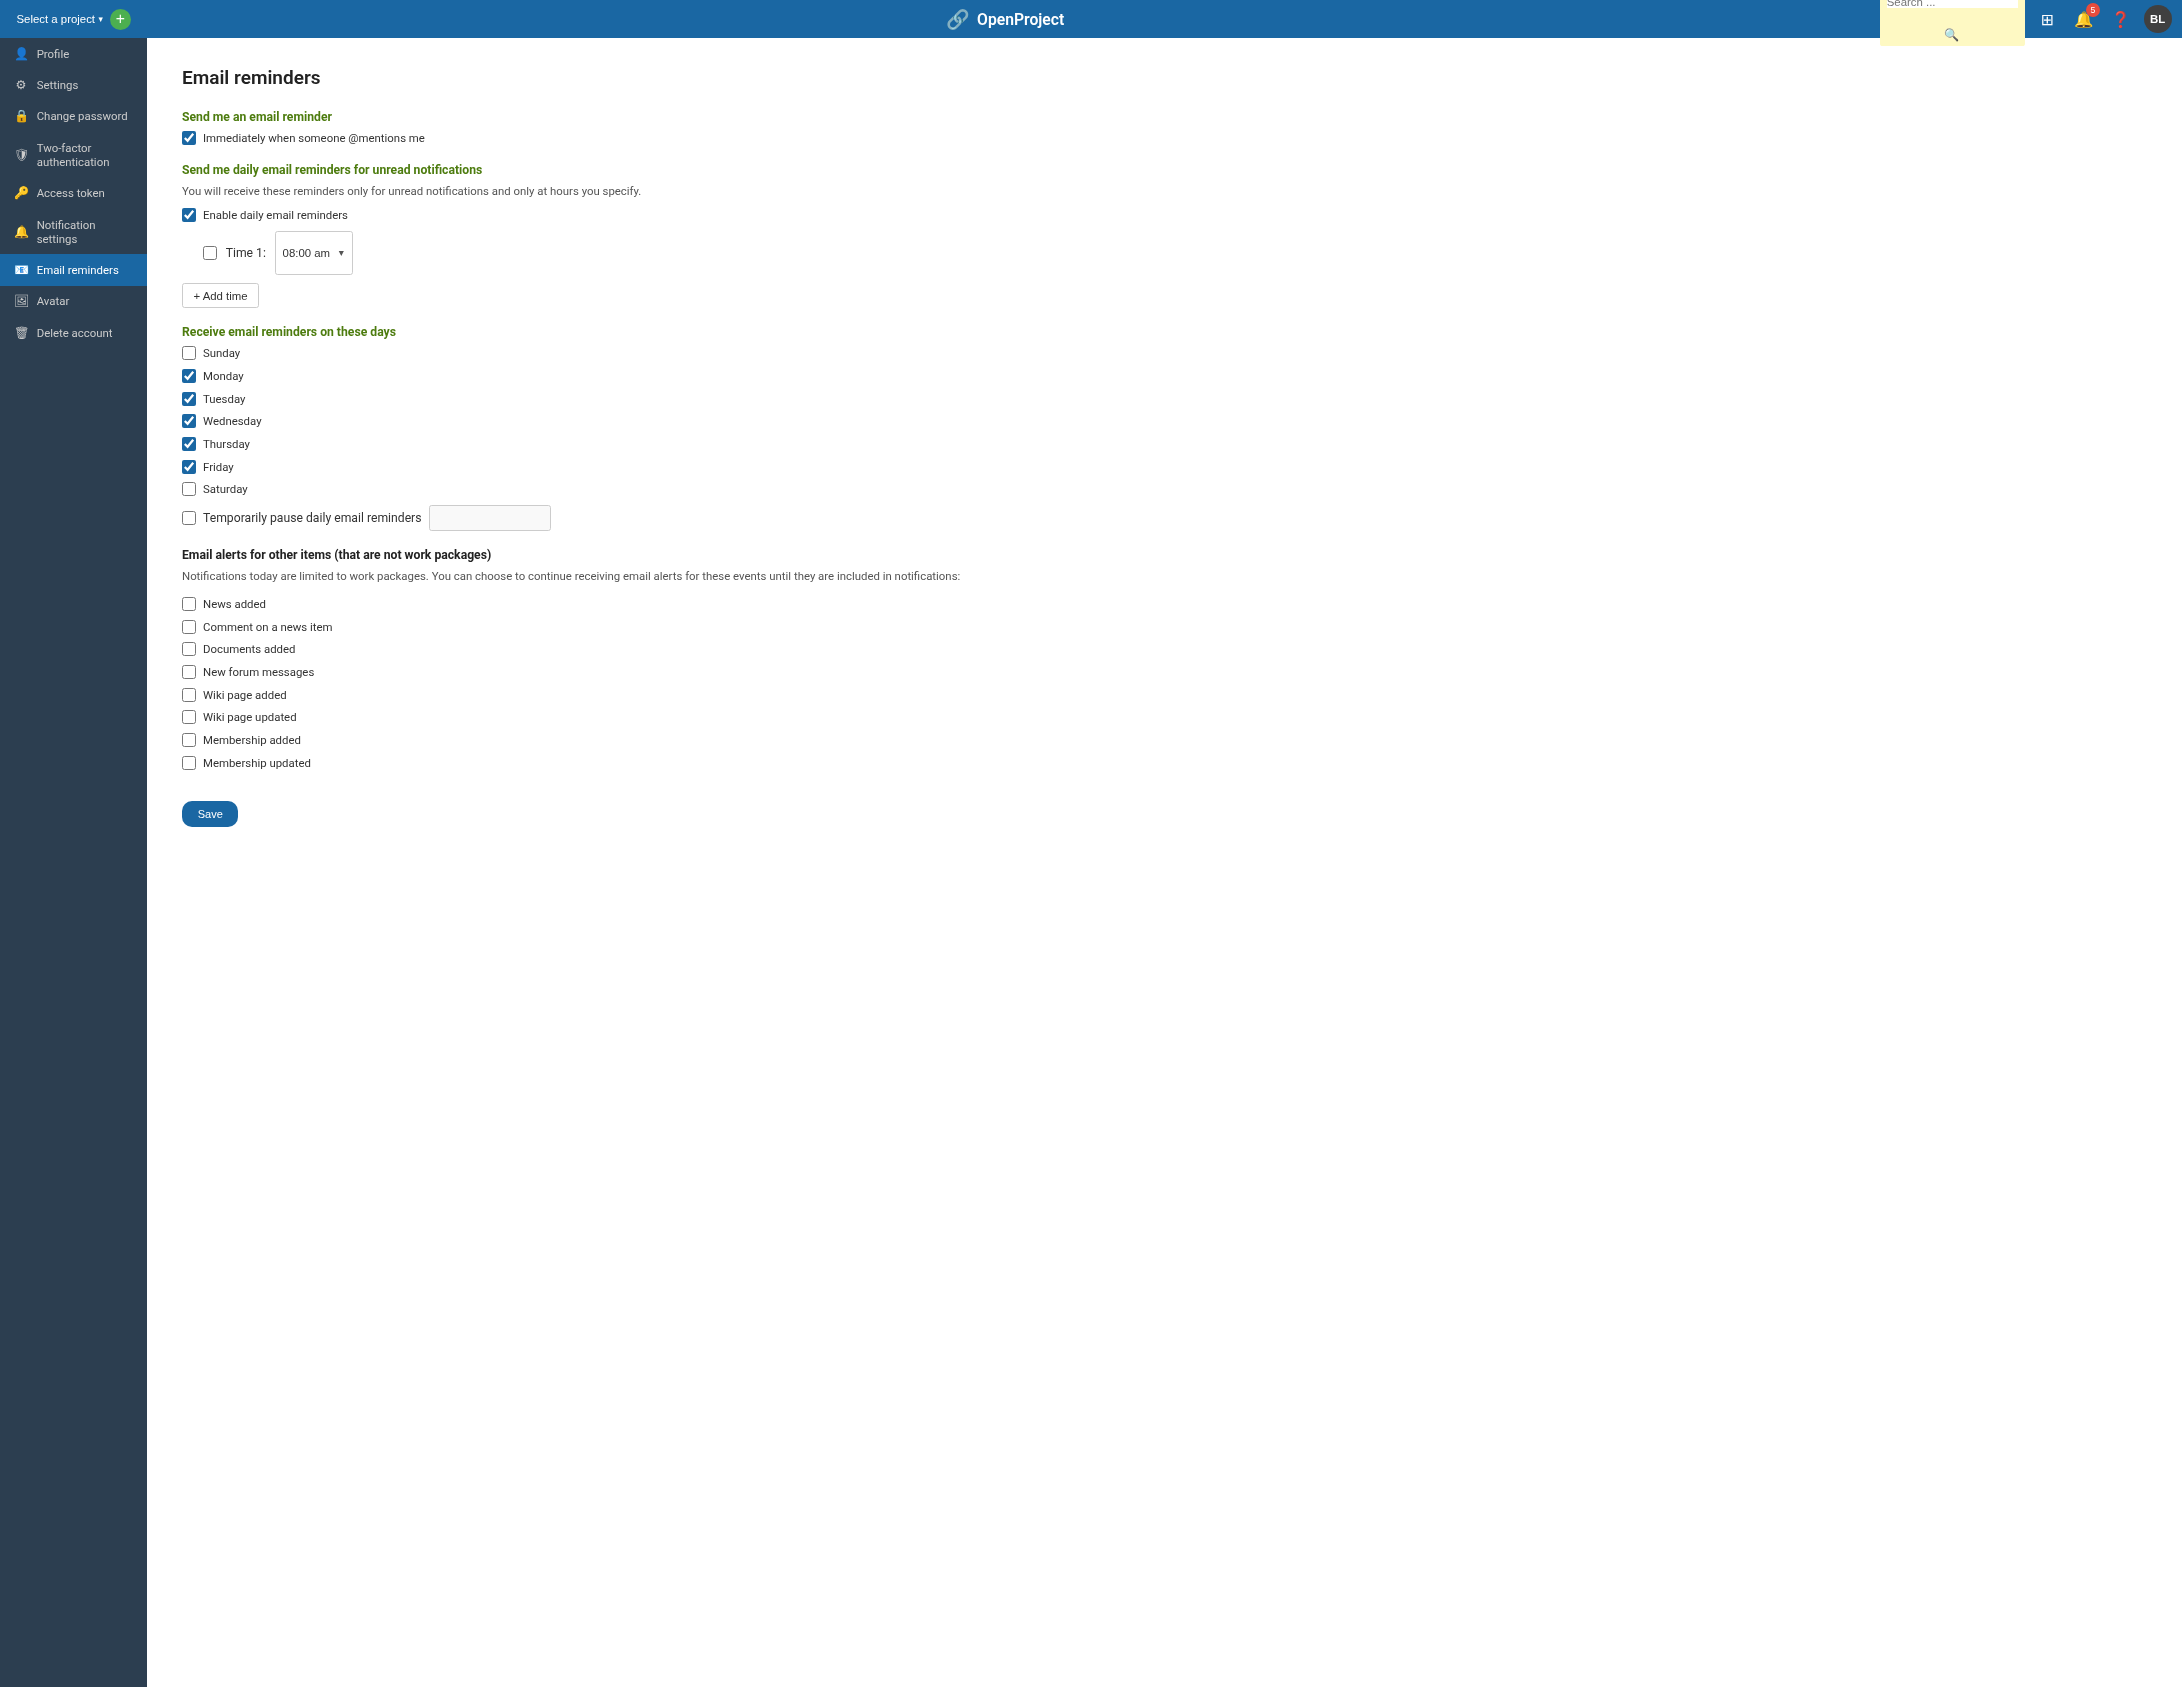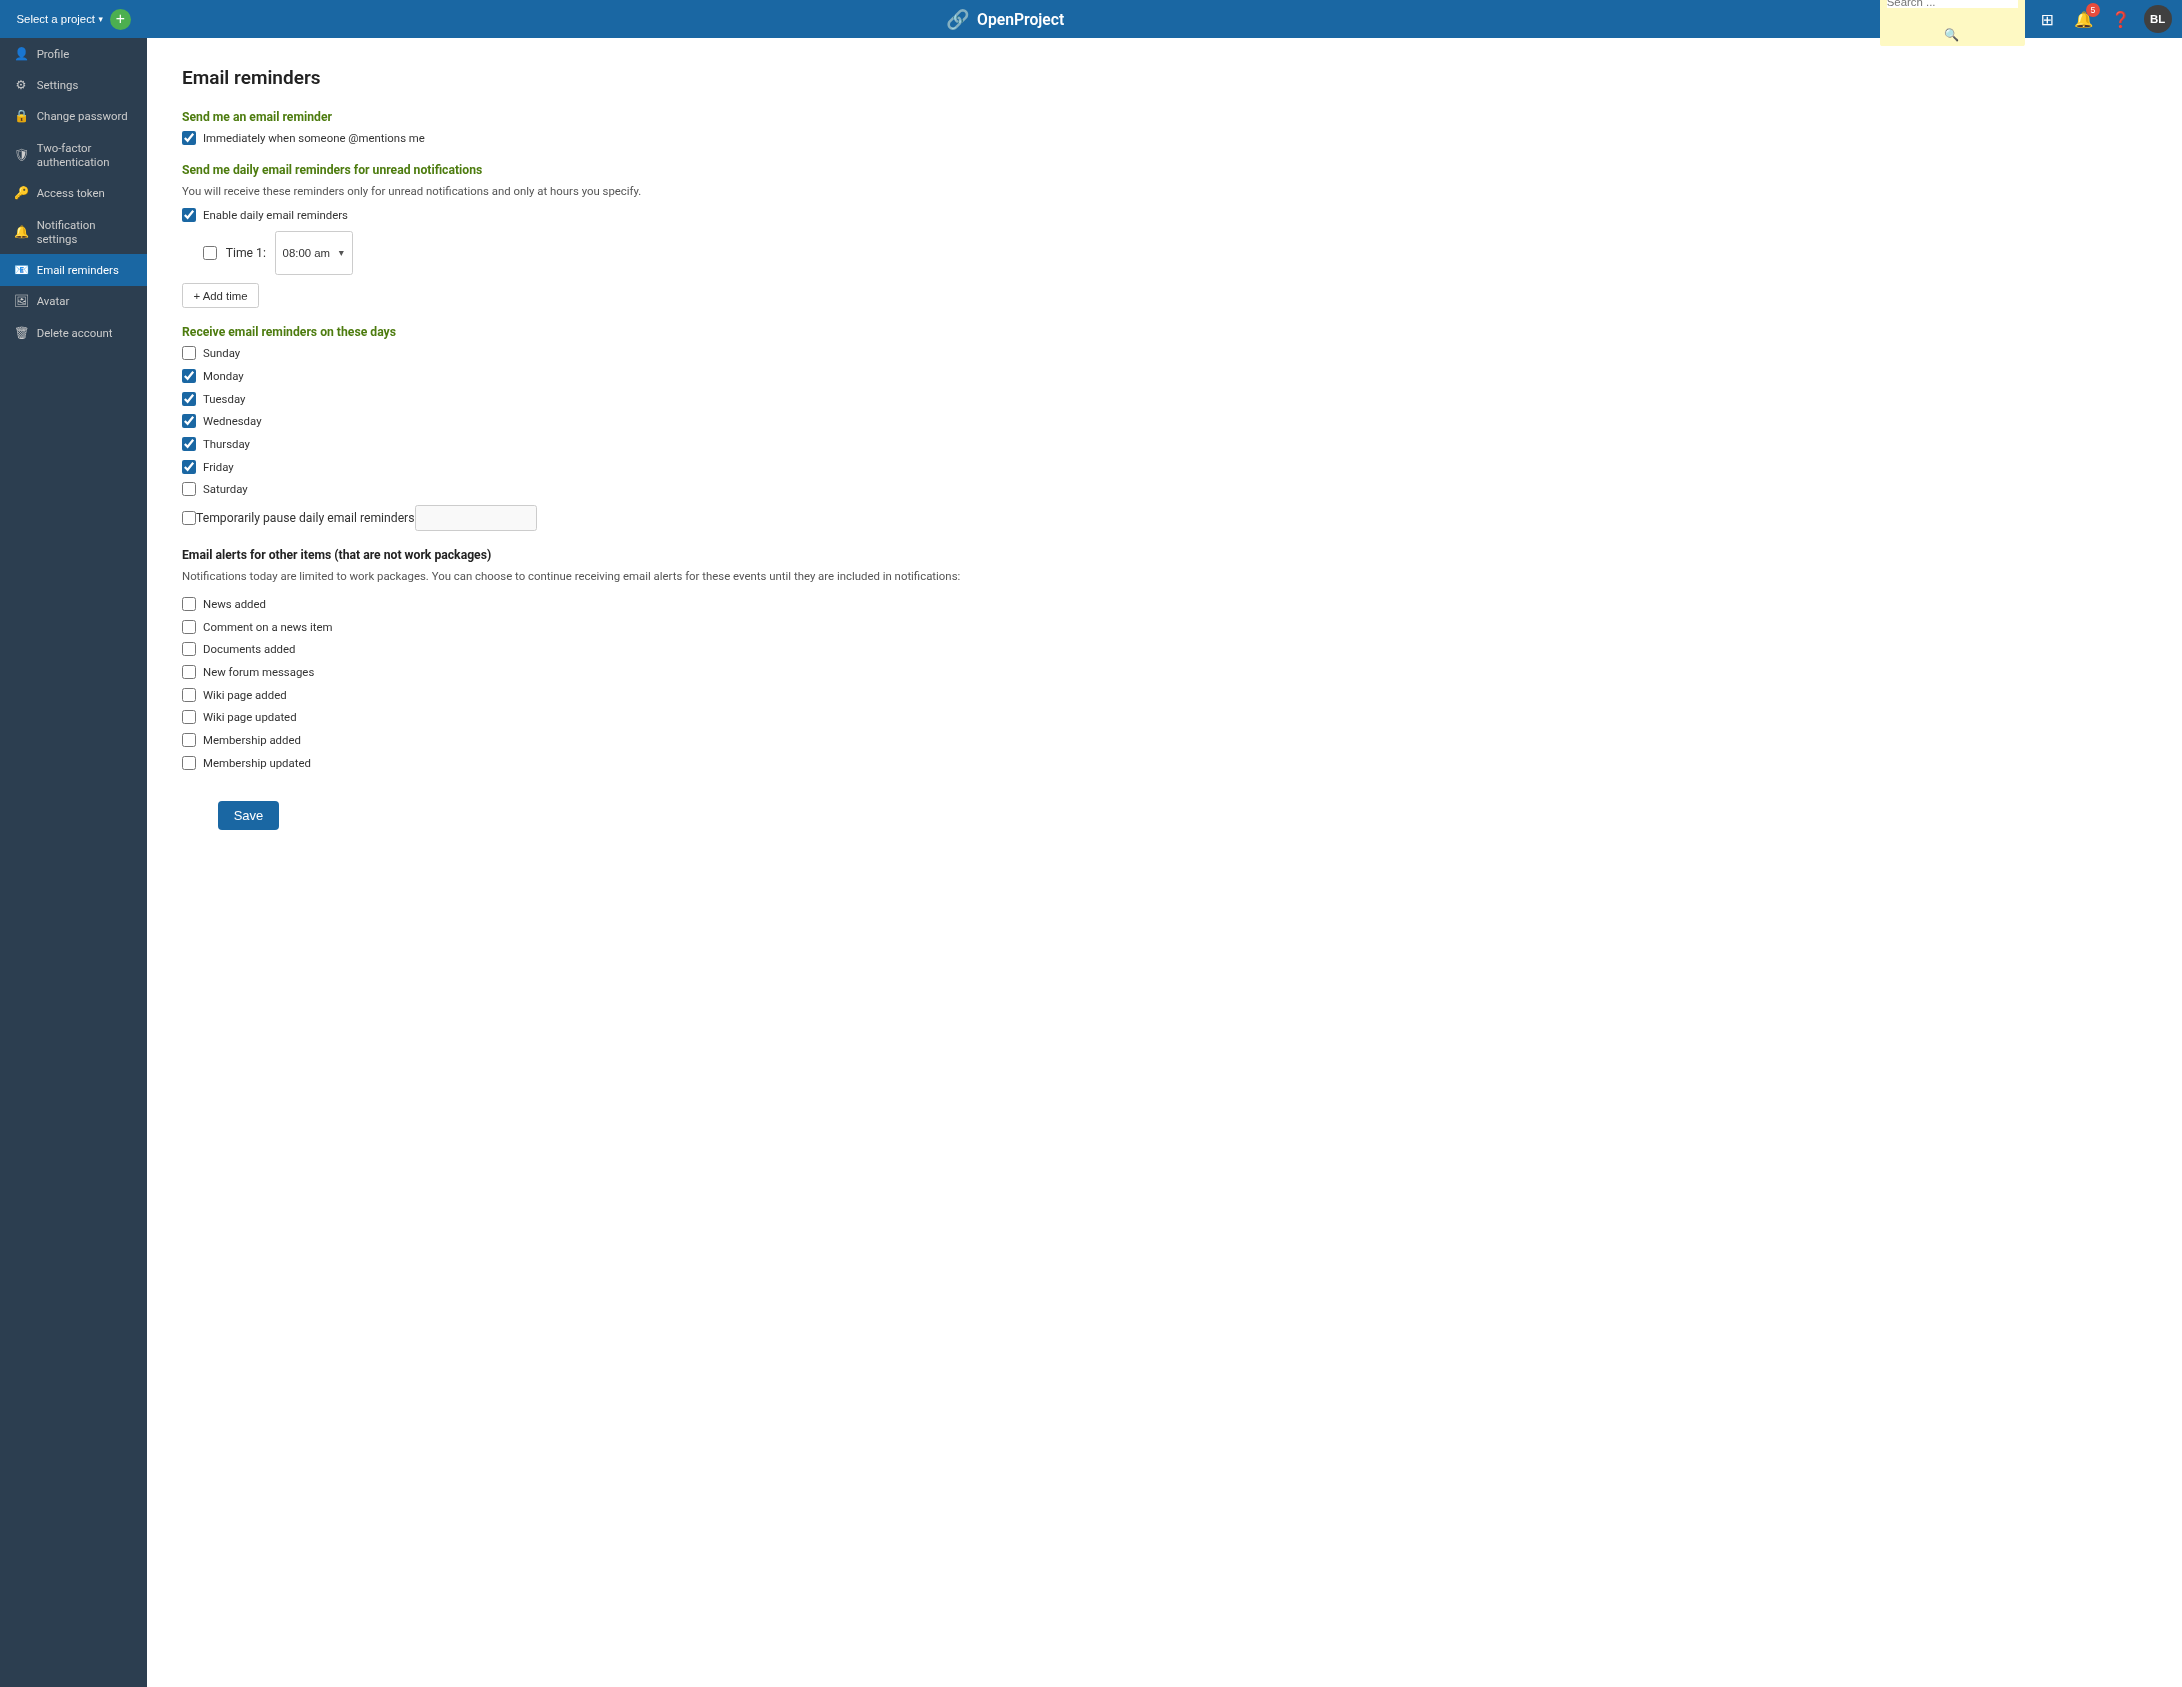--- a/index.html
+++ b/index.html
@@ -112,33 +112,33 @@
     }
 
     .add-time-btn {
       display: flex; align-items: center; gap: 5.2px;
       border: 0.9px solid #ccc; background: white;
       padding: 5.2px 10.5px; border-radius: 2.6px;
       font-size: 11.4px; color: #333; cursor: pointer;
       margin-top: 3.5px; margin-bottom: 14px;
     }
 
-    .pause-row { display: flex; align-items: center; margin-bottom: 14px; }
+    .pause-row { display: flex; align-items: center; gap: 7px; margin-bottom: 14px; }
     .pause-input {
       border: 0.9px solid #ccc; border-radius: 2.6px;
       padding: 4.4px 7px; width: 122px; background: #f9f9f9;
     }
 
     .alert-section-title { font-size: 12.2px; font-weight: 700; color: #222; margin-bottom: 5.2px; }
     .alert-section-desc { font-size: 11.4px; color: #555; margin-bottom: 12.2px; line-height: 1.5; }
 
     .save-btn {
       background: #1a67a3; color: white; border: none;
-      padding: 7px 15.7px; border-radius: 4px; font-size: 13px;
-      cursor: pointer; margin-top: 14px; margin-left: 36px;
+      padding: 7px 15.7px; border-radius: 10px; font-size: 11px;
+      cursor: pointer; margin-top: 14px;
     }
 
     .section-block { margin-bottom: 17.5px; }
     .days-list { margin-left: 0; }
   </style>
 </head>
 <body>
 
 <nav class="top-nav">
   <div class="top-nav-left">

